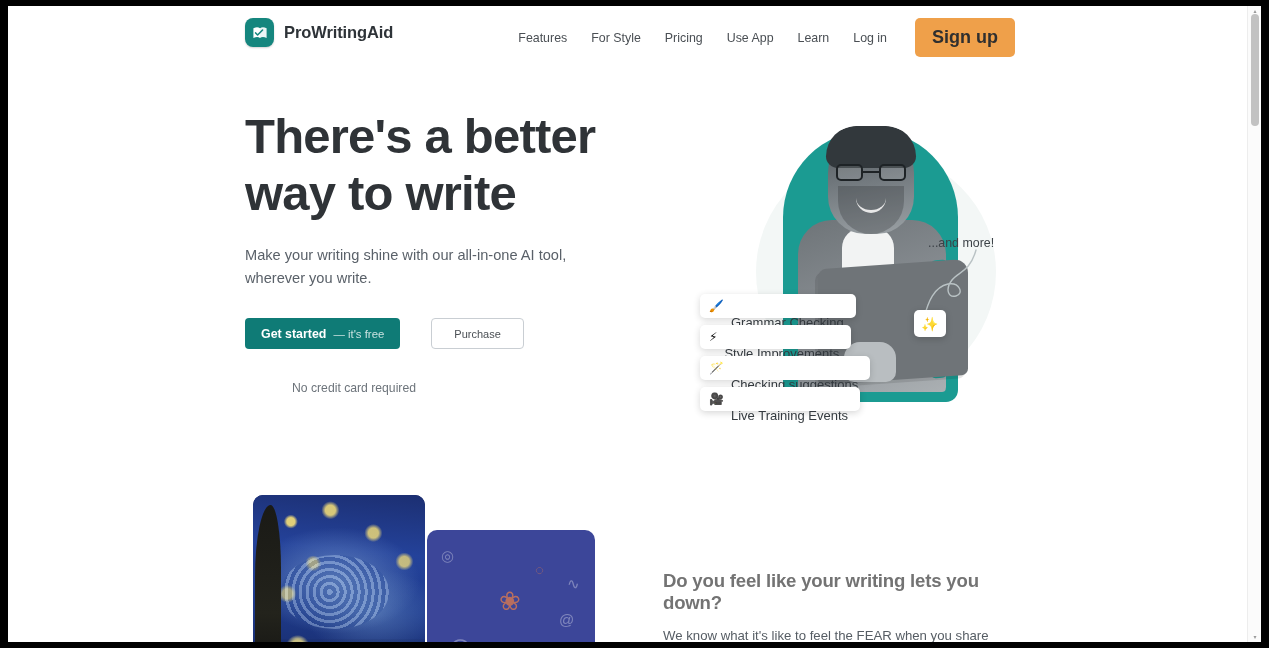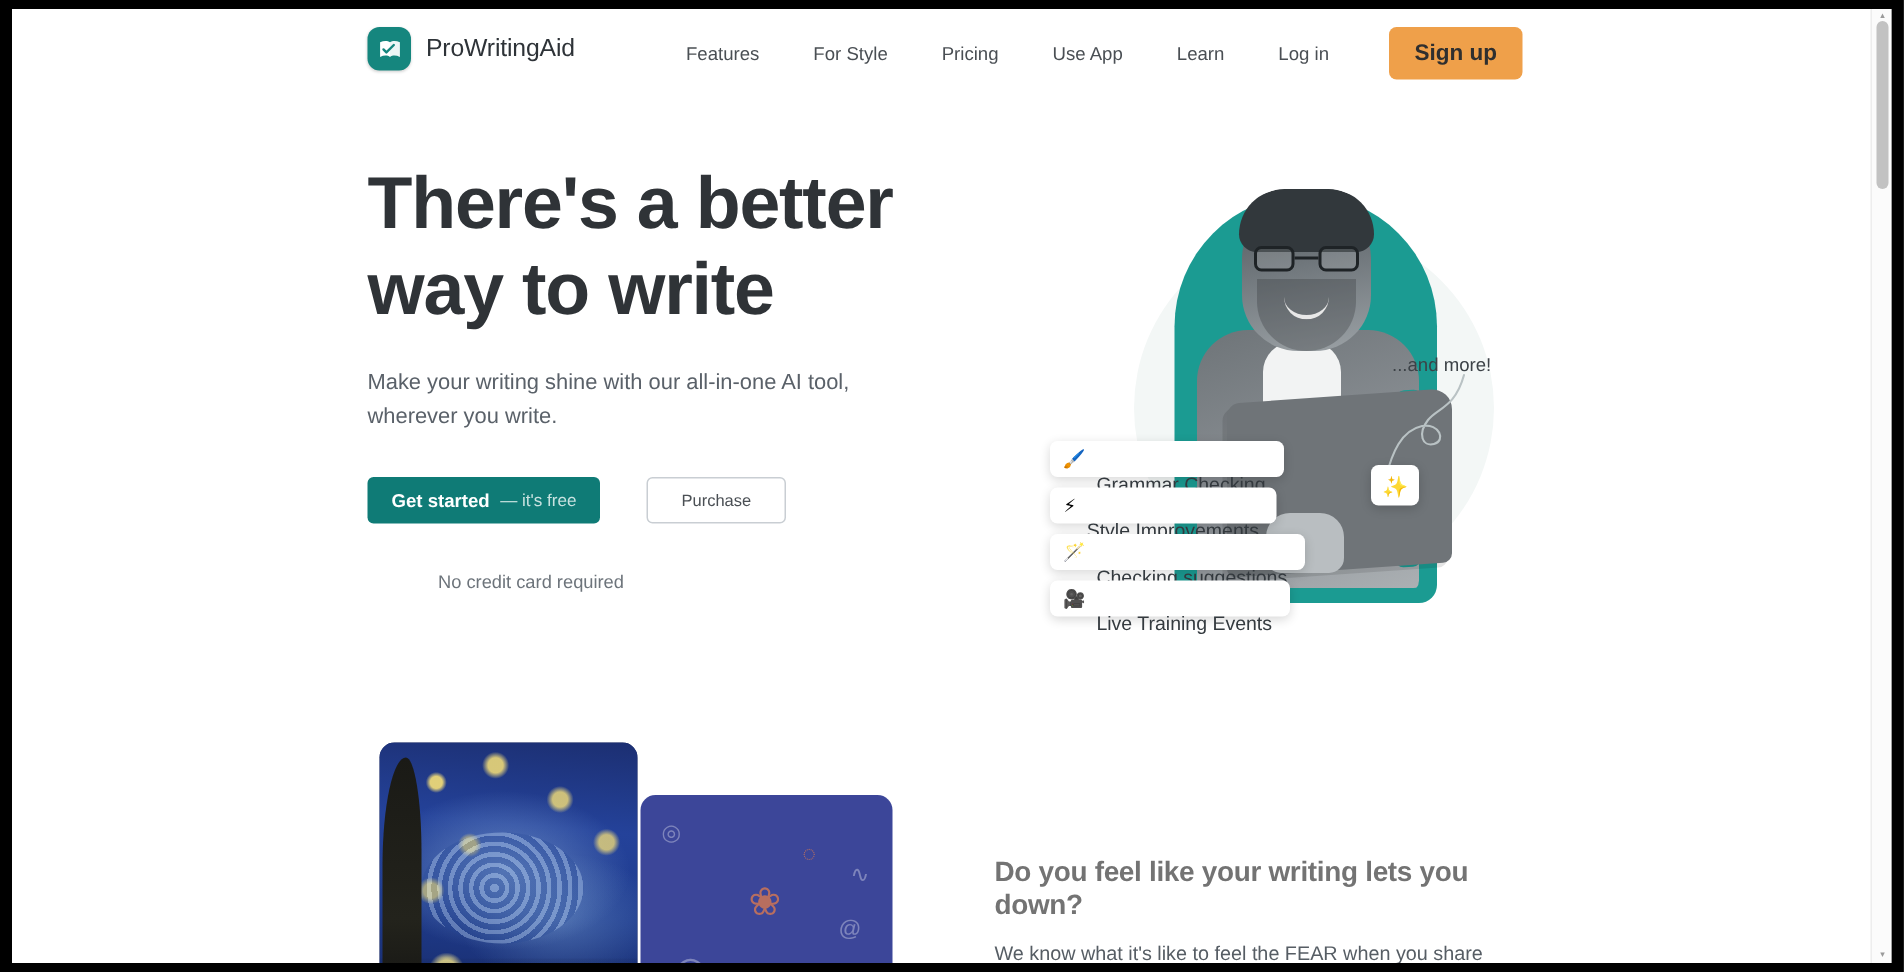--- a/index.html
+++ b/index.html
@@ -103,46 +103,46 @@
     height: 29px;
     border-radius: 8px;
     background: #15867e;
     display: flex;
     align-items: center;
     justify-content: center;
     box-shadow: 0 1px 2px rgba(0,0,0,.18);
   }
   #brand-name {
     font-size: 16.5px;
-    font-weight: normal;
+    font-weight: bold;
     color: #2e3338;
     letter-spacing: -0.1px;
     white-space: nowrap;
   }
 
   #main-nav {
     position: absolute;
     right: 232px;
     top: 12px;
     display: flex;
     align-items: center;
-    gap: 12px;
+    gap: 0px;
   }
   .nav-link {
     font-size: 12.4px;
     color: #4a4f54;
     text-decoration: none;
     padding: 6px 12px;
     white-space: nowrap;
   }
   #signup-button {
     margin-left: 16px;
     background: #efa04a;
     color: #2f2f2f;
-    font-size: 15px;
+    font-size: 18px;
     font-weight: bold;
     border: none;
     border-radius: 5px;
     padding: 9px 17px;
     cursor: pointer;
     white-space: nowrap;
     font-family: inherit;
   }
 
   

